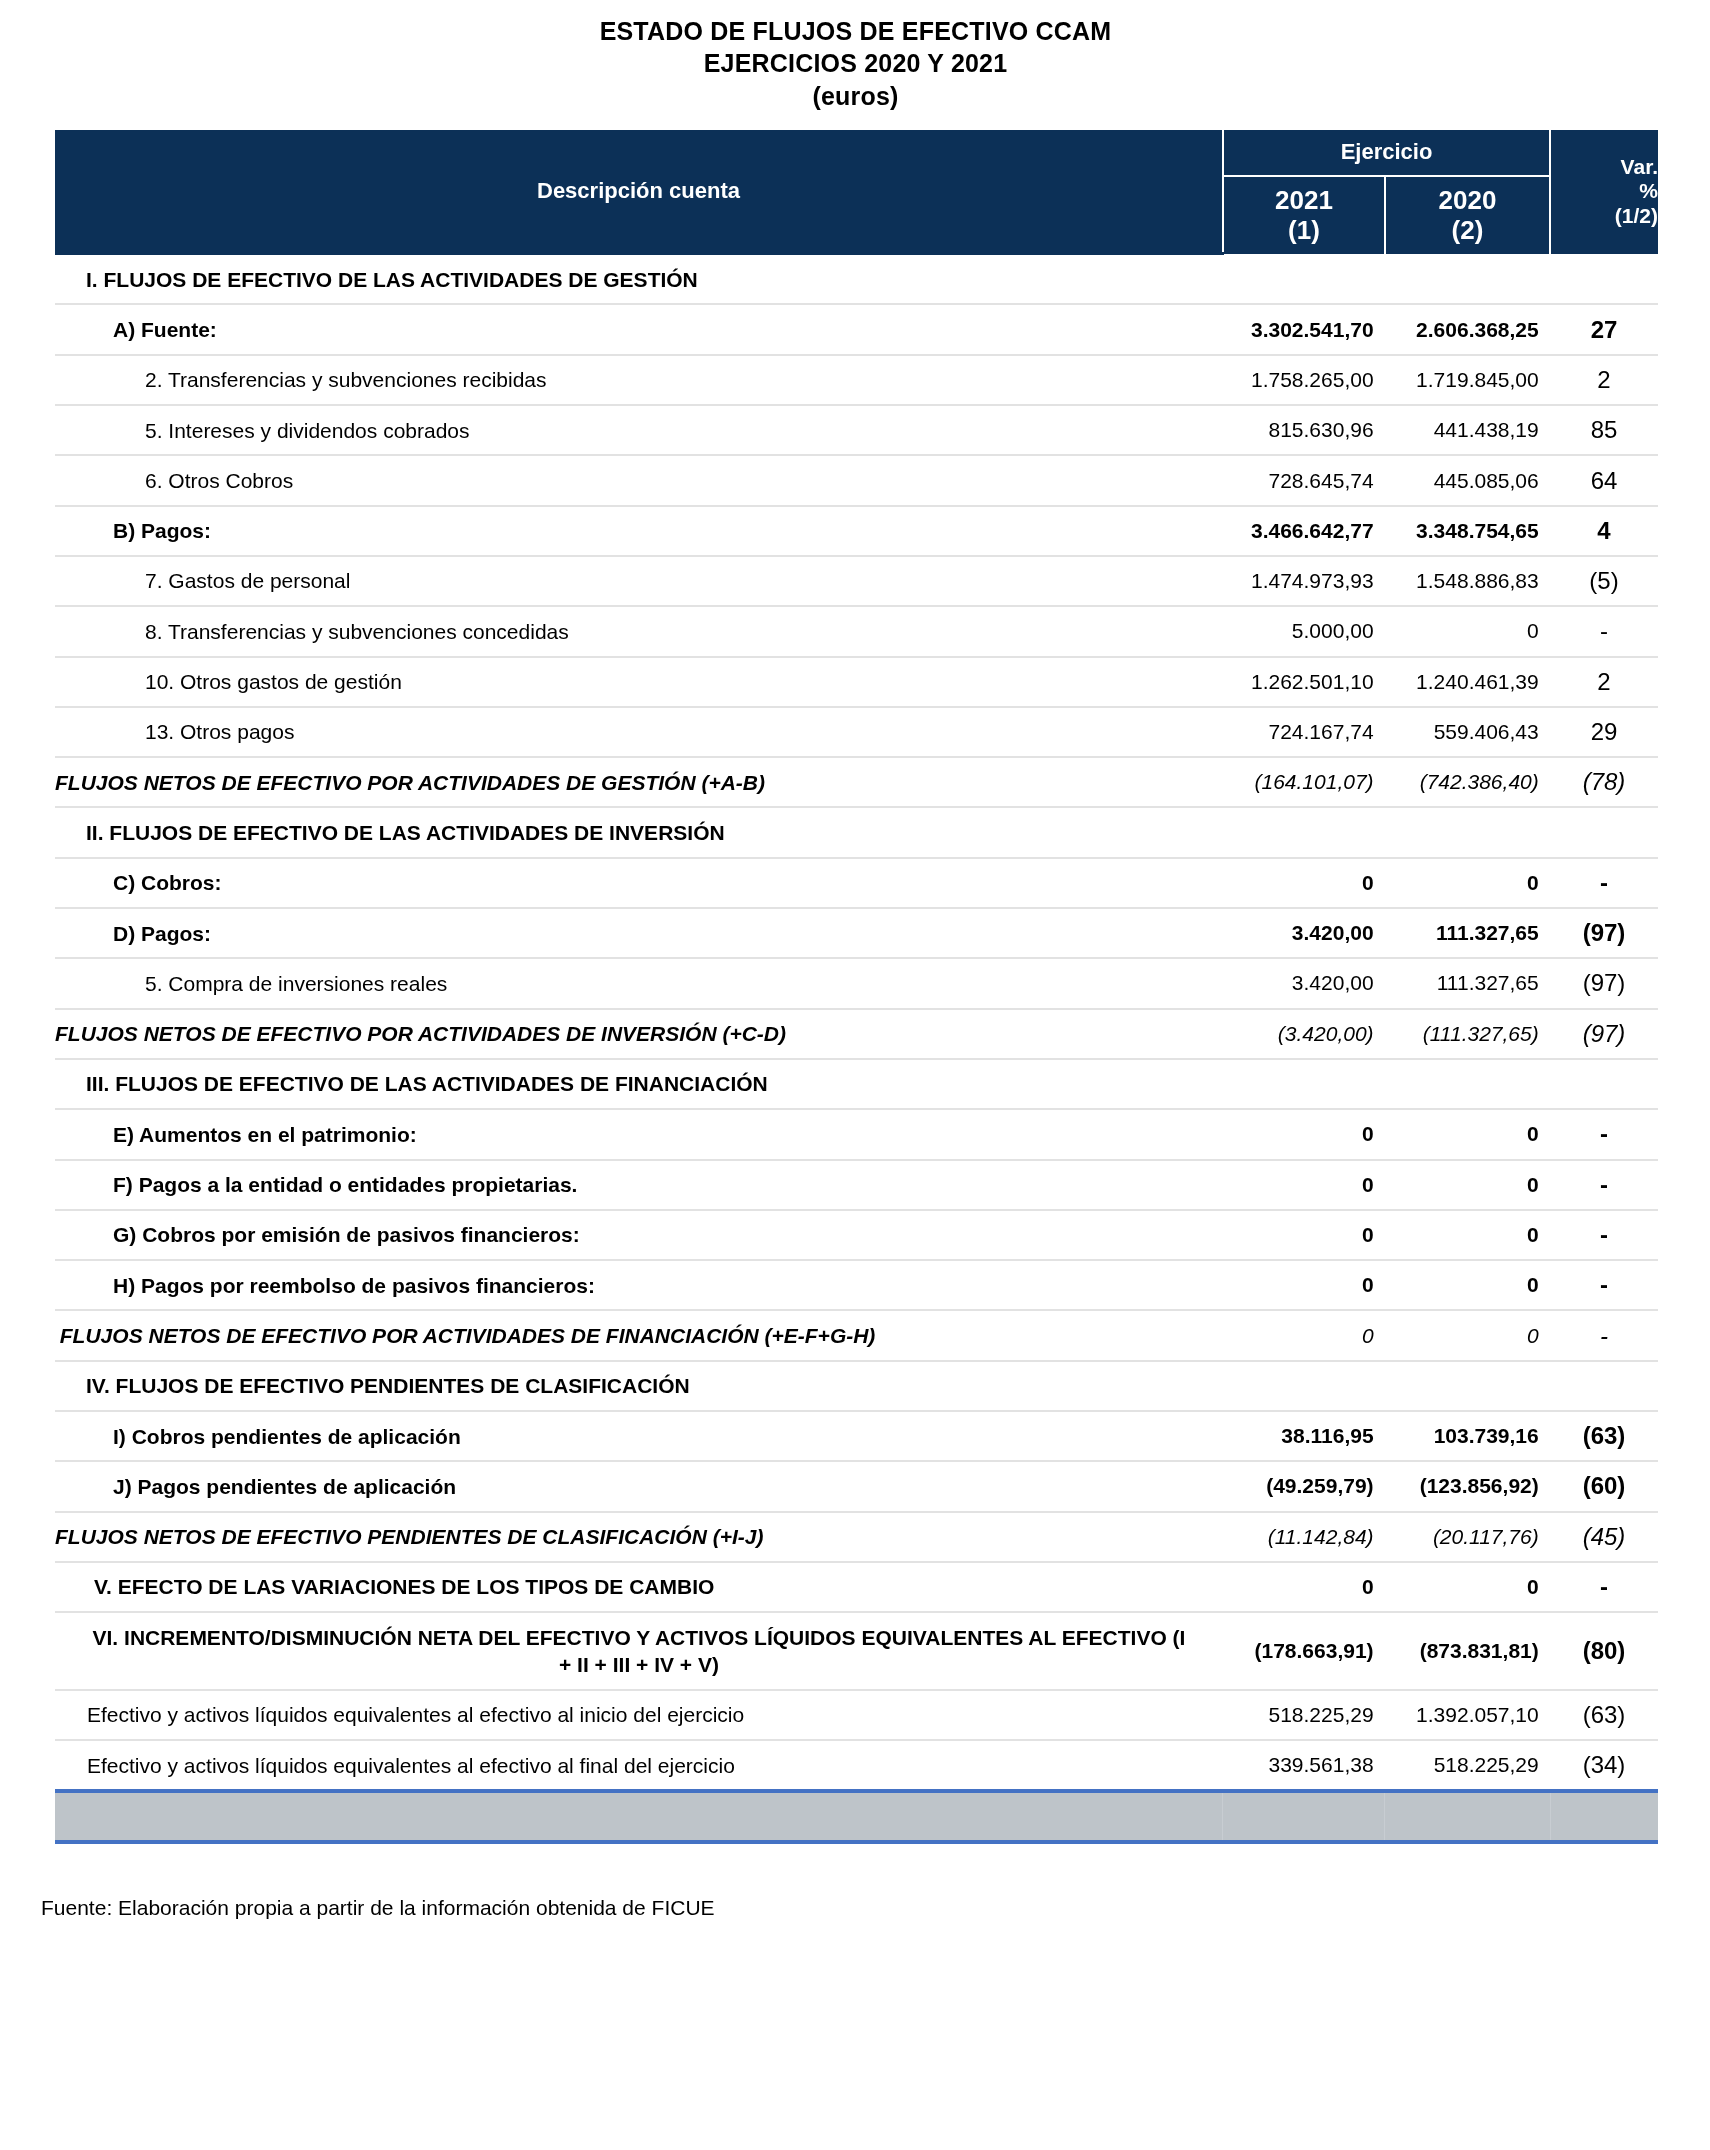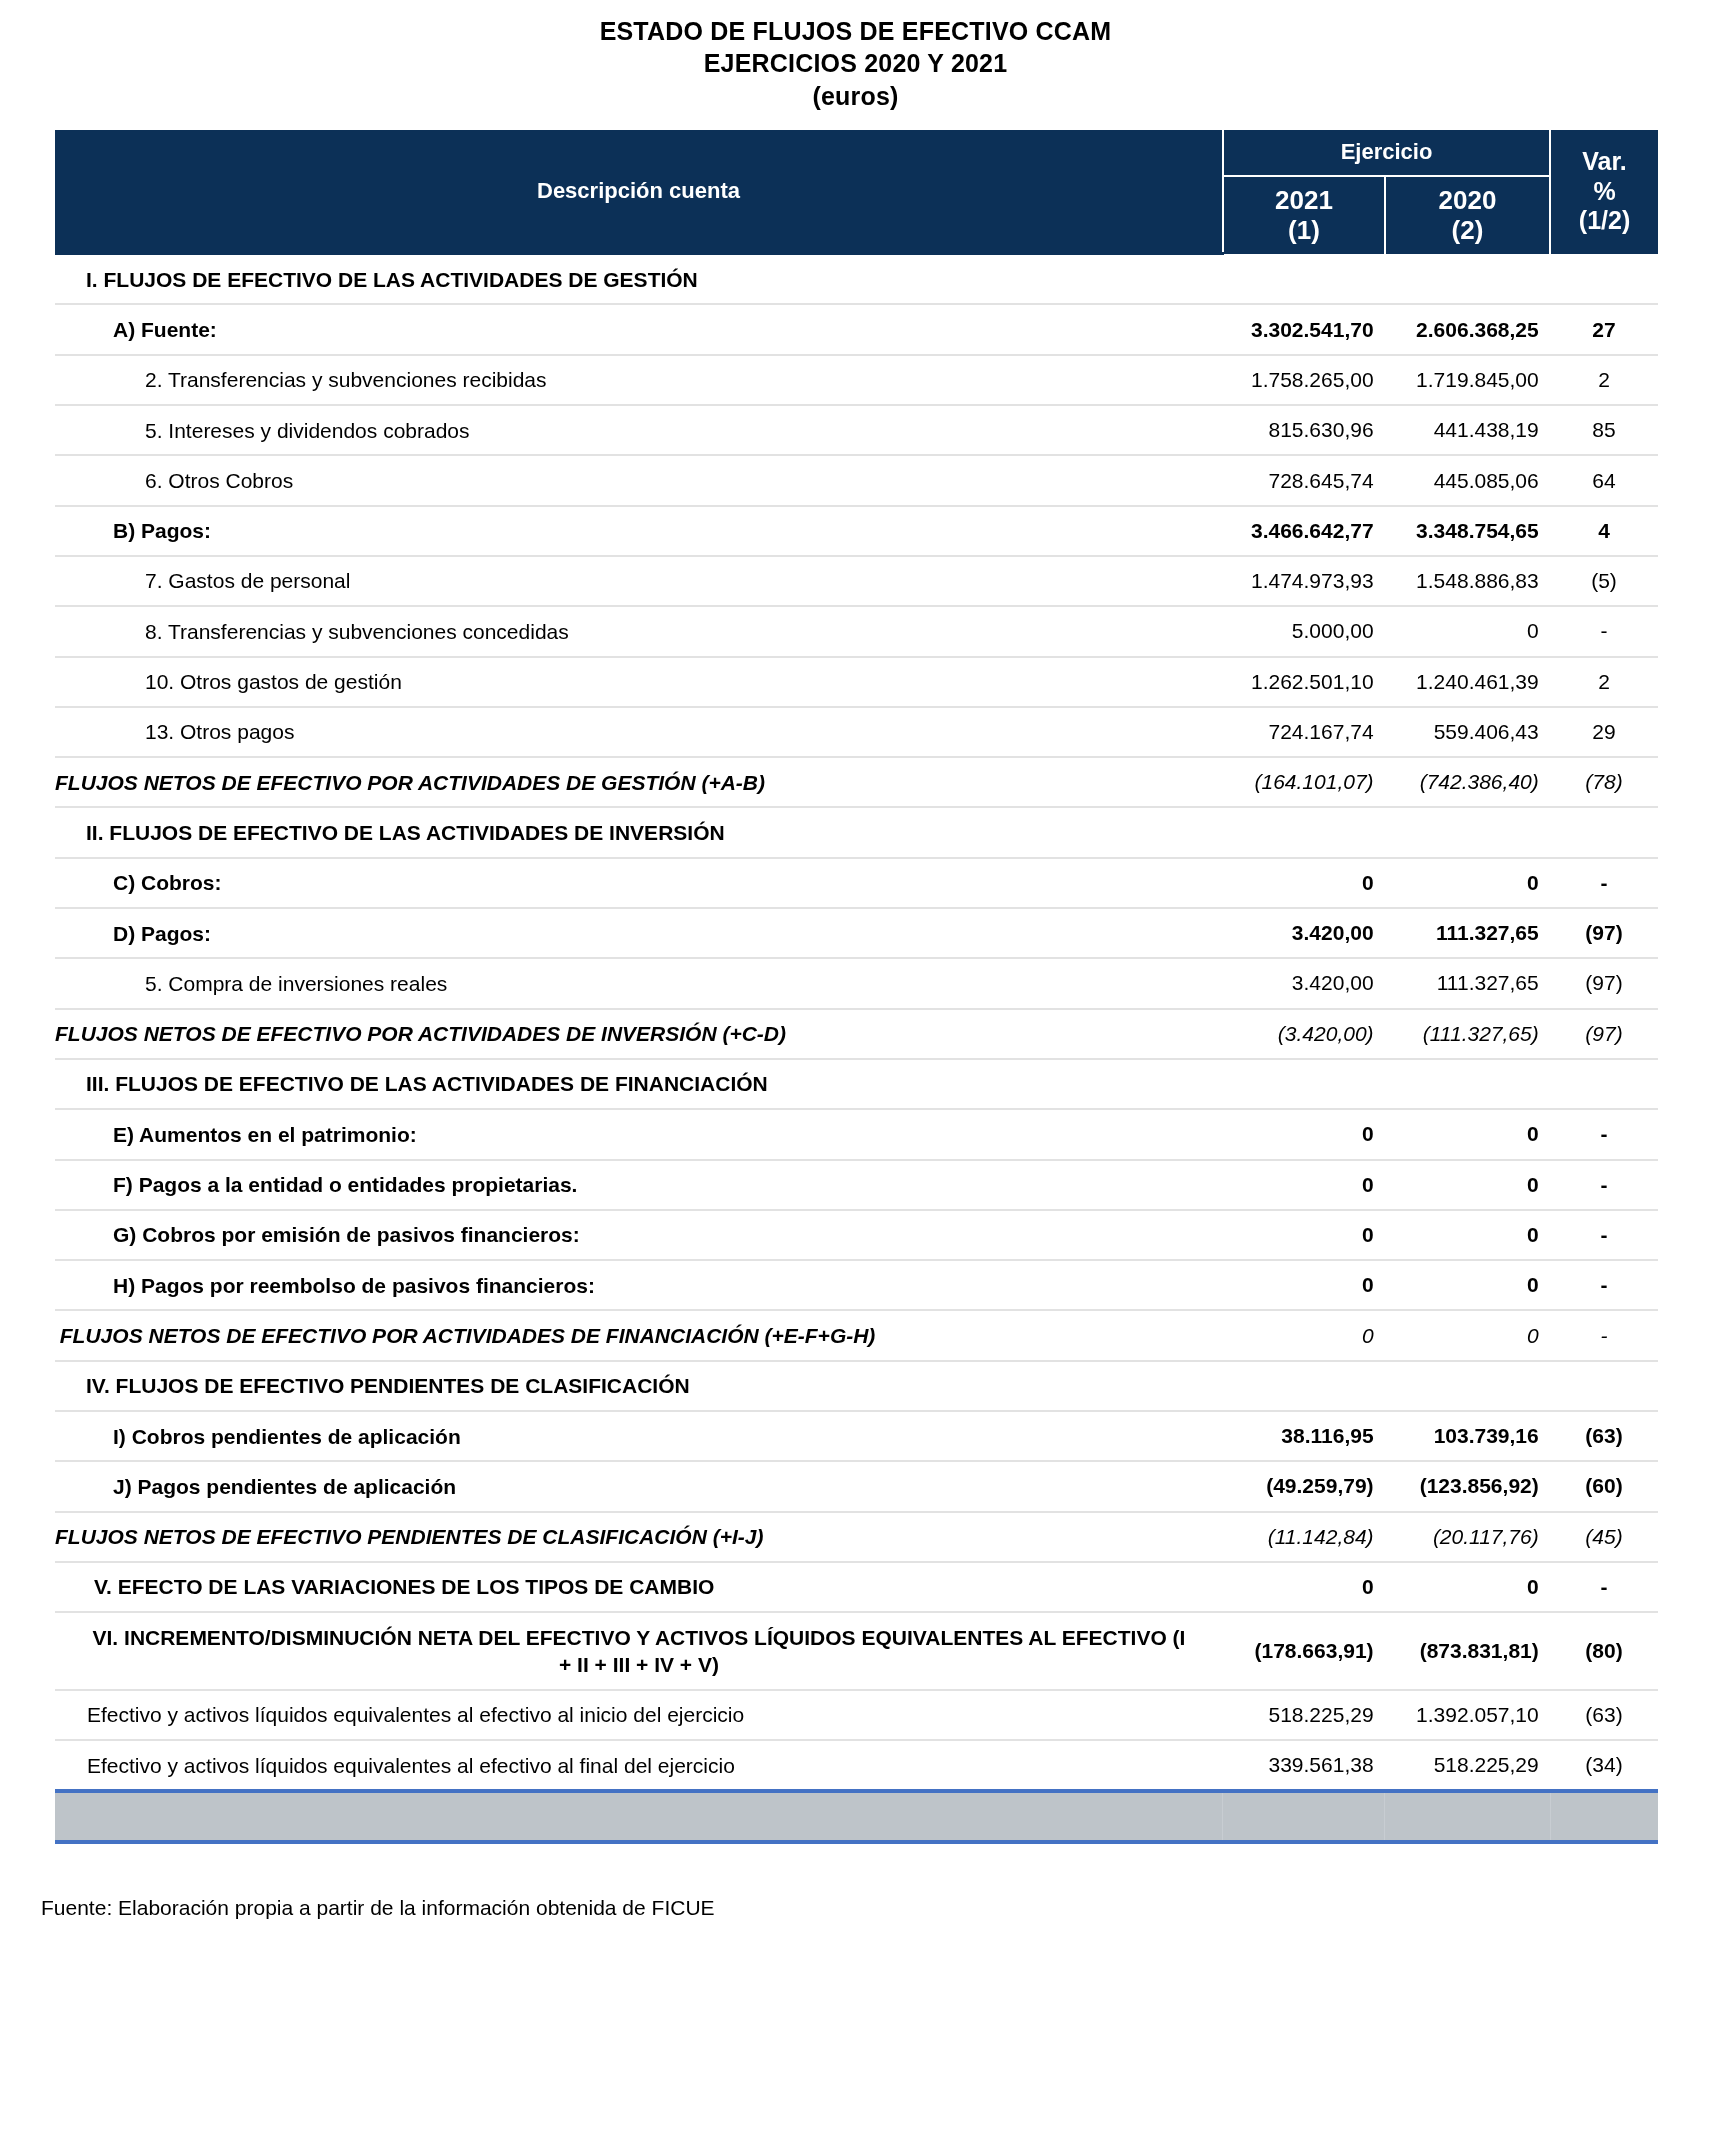--- a/index.html
+++ b/index.html
@@ -65,22 +65,22 @@
     border-bottom: 3.2px solid #0C3057;
   }
   thead .th-ejercicio {
     font-size: 22px;
     text-align: center;
     height: 45px;
     border-left: 2.4px solid #ffffff;
     border-bottom: 2.4px solid #ffffff;
   }
   thead .th-var {
-    font-size: 25px;
-    text-align: center;
+    font-size: 21px;
+    text-align: right;
     line-height: 1.18;
     border-left: 2.4px solid #ffffff;
   }
   thead .th-year {
     font-size: 26px;
     text-align: center;
     line-height: 1.18;
     height: 77px;
     border-left: 2.4px solid #ffffff;
   }
@@ -101,21 +101,21 @@
     line-height: 1.30;
     text-align: left;
   }
   td.num {
     font-size: 21px;
     text-align: right;
     padding-right: 11.3px;
     white-space: nowrap;
   }
   td.var {
-    font-size: 21px;
+    font-size: 24px;
     text-align: center;
     white-space: nowrap;
   }
 
   
   .lvl-roman  { padding-left: 31px; font-weight: bold; }
   .lvl-letter { padding-left: 58px; font-weight: bold; }
   .lvl-num    { padding-left: 90px; font-weight: normal; }
   .lvl-total  { padding-left: 0px; font-weight: bold; font-style: italic; margin-left: 7px; }
   .lvl-plain  { padding-left: 32px; font-weight: normal; }

